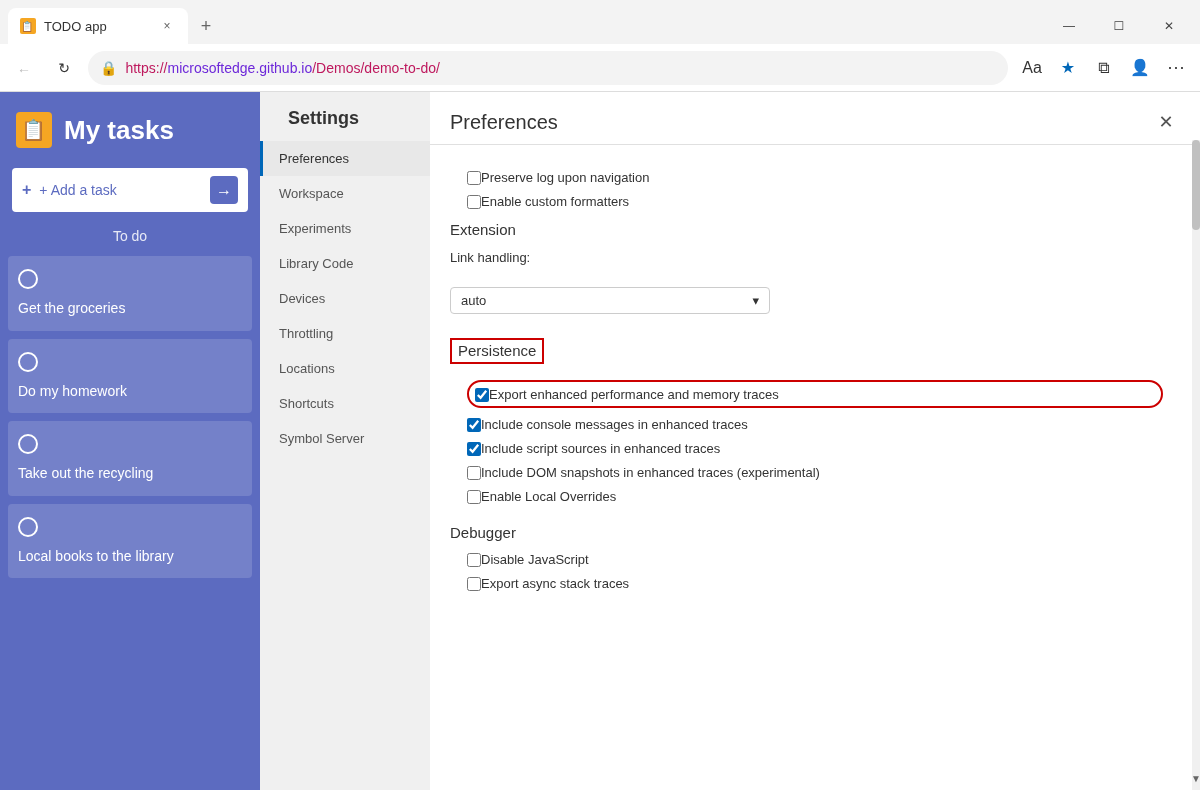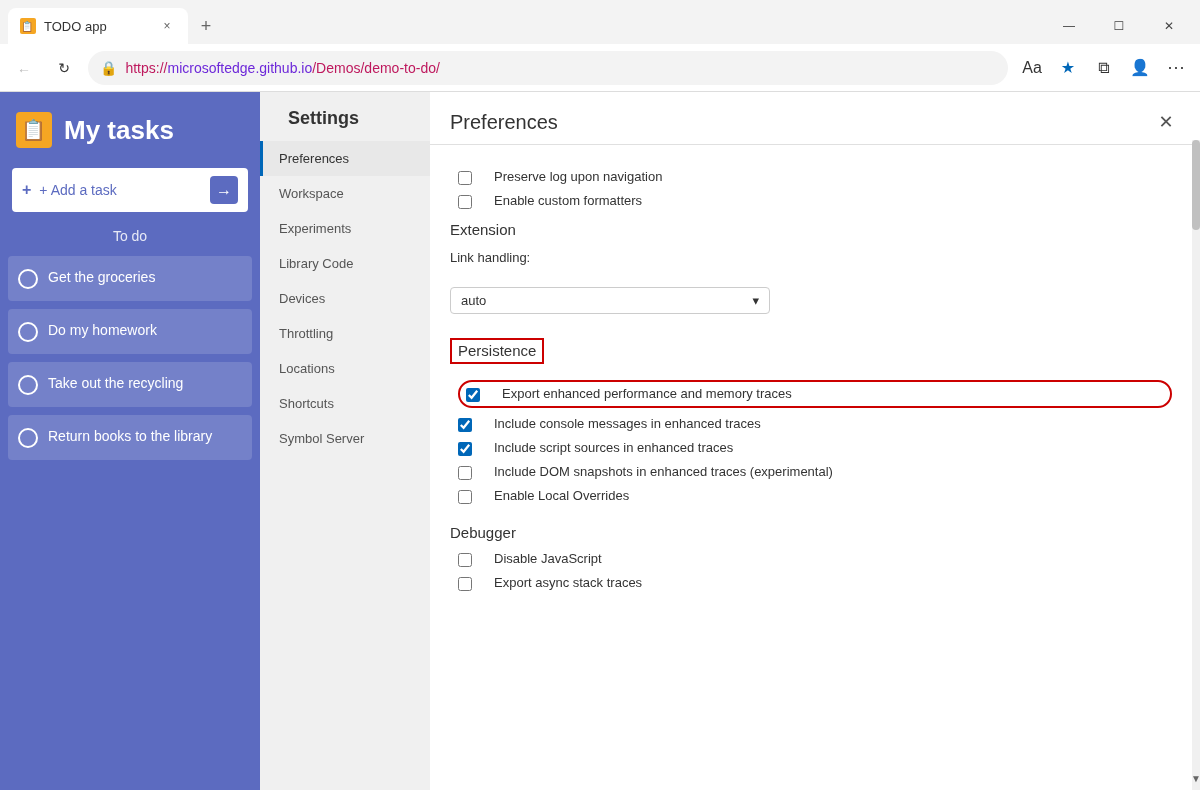--- a/index.html
+++ b/index.html
@@ -33,42 +33,42 @@
     
     .todo-sidebar { width: 260px; background: #5c6bc0; color: #fff; display: flex; flex-direction: column; padding: 0; flex-shrink: 0; }
     .todo-header { display: flex; align-items: center; gap: 12px; padding: 20px 16px; }
     .todo-header-icon { width: 36px; height: 36px; background: #f5a623; border-radius: 4px; display: flex; align-items: center; justify-content: center; font-size: 20px; }
     .todo-title { font-size: 26px; font-weight: 700; color: #fff; }
     .add-task-bar { display: flex; align-items: center; background: #fff; margin: 0 12px 16px 12px; border-radius: 4px; padding: 8px 10px; gap: 8px; }
     .add-task-text { color: #5c6bc0; font-size: 14px; font-weight: 500; flex: 1; }
     .add-task-arrow { background: #5c6bc0; color: #fff; border-radius: 4px; width: 28px; height: 28px; display: flex; align-items: center; justify-content: center; cursor: pointer; }
     .add-icon { color: #5c6bc0; font-size: 16px; font-weight: bold; }
     .todo-label { text-align: center; font-size: 14px; color: rgba(255,255,255,0.85); margin-bottom: 8px; }
-    .task-item { display: flex; align-items: flex-start; gap: 10px; background: rgba(255,255,255,0.15); margin: 4px 8px; border-radius: 4px; padding: 12px 10px; cursor: pointer; }
+    .task-item { display: flex; align-items: flex-start; gap: 10px; background: rgba(255,255,255,0.15); margin: 4px 8px; border-radius: 4px; padding: 12px 10px; cursor: pointer; flex-direction: column; }
     .task-checkbox { width: 20px; height: 20px; border: 2px solid #fff; border-radius: 50%; flex-shrink: 0; margin-top: 1px; background: transparent; }
     .task-text { font-size: 14px; color: #fff; line-height: 1.4; }
 
     
     .settings-panel { width: 170px; background: #f0f0f0; flex-shrink: 0; }
     .settings-title { font-size: 18px; font-weight: 600; color: #333; padding: 16px 16px 12px 28px; }
     .settings-item { padding: 10px 16px; font-size: 13px; color: #555; cursor: pointer; border-left: 3px solid transparent; }
     .settings-item.active { color: #333; font-weight: 500; border-left: 3px solid #0067b8; background: #e8e8e8; }
 
     
     .devtools-panel { flex: 1; background: #fff; display: flex; flex-direction: column; position: relative; overflow: hidden; }
     .devtools-header { display: flex; justify-content: space-between; align-items: center; padding: 16px 20px 8px 20px; border-bottom: 1px solid #e0e0e0; }
     .devtools-title { font-size: 20px; font-weight: 500; color: #333; }
     .devtools-close { cursor: pointer; color: #555; font-size: 18px; width: 28px; height: 28px; display: flex; align-items: center; justify-content: center; }
     .devtools-body { flex: 1; overflow-y: auto; padding: 16px 20px; position: relative; }
     .devtools-body::-webkit-scrollbar { width: 8px; }
     .devtools-body::-webkit-scrollbar-thumb { background: #ccc; border-radius: 4px; }
 
     
     .section-header { font-size: 15px; font-weight: 500; color: #333; margin: 12px 0 10px 0; }
-    .setting-row { display: flex; align-items: flex-start; gap: 22px; margin: 8px 8px; font-size: 13px; color: #333; }
+    .setting-row { display: flex; align-items: center; gap: 0; margin: 8px 17px; font-size: 13px; color: #333; }
     .setting-checkbox { width: 14px; height: 14px; flex-shrink: 0; margin-top: 2px; cursor: pointer; accent-color: #0067b8; }
 
     .link-handling-section { margin: 12px 0; }
     .link-handling-label { font-size: 13px; color: #333; margin-bottom: 6px; }
     .select-dropdown { display: flex; align-items: center; border: 1px solid #ccc; border-radius: 4px; padding: 5px 10px; background: #fff; font-size: 13px; color: #333; width: 320px; cursor: pointer; justify-content: space-between; margin-top: 22px; }
   </style>
 </head>
 <body>
 
 <div class="browser-chrome">
@@ -128,21 +128,21 @@
     <div class="task-item">
       <div class="task-checkbox"></div>
       <span class="task-text">Do my homework</span>
     </div>
     <div class="task-item">
       <div class="task-checkbox"></div>
       <span class="task-text">Take out the recycling</span>
     </div>
     <div class="task-item">
       <div class="task-checkbox"></div>
-      <span class="task-text">Return books to the library</span>
+      <span class="task-text">Local books to the library</span>
     </div>
   </div>
 
   <div class="settings-panel">
     <div class="settings-title">Settings</div>
     <div class="settings-item active">Preferences</div>
     <div class="settings-item">Workspace</div>
     <div class="settings-item">Experiments</div>
     <div class="settings-item">Library Code</div>
     <div class="settings-item">Devices</div>

